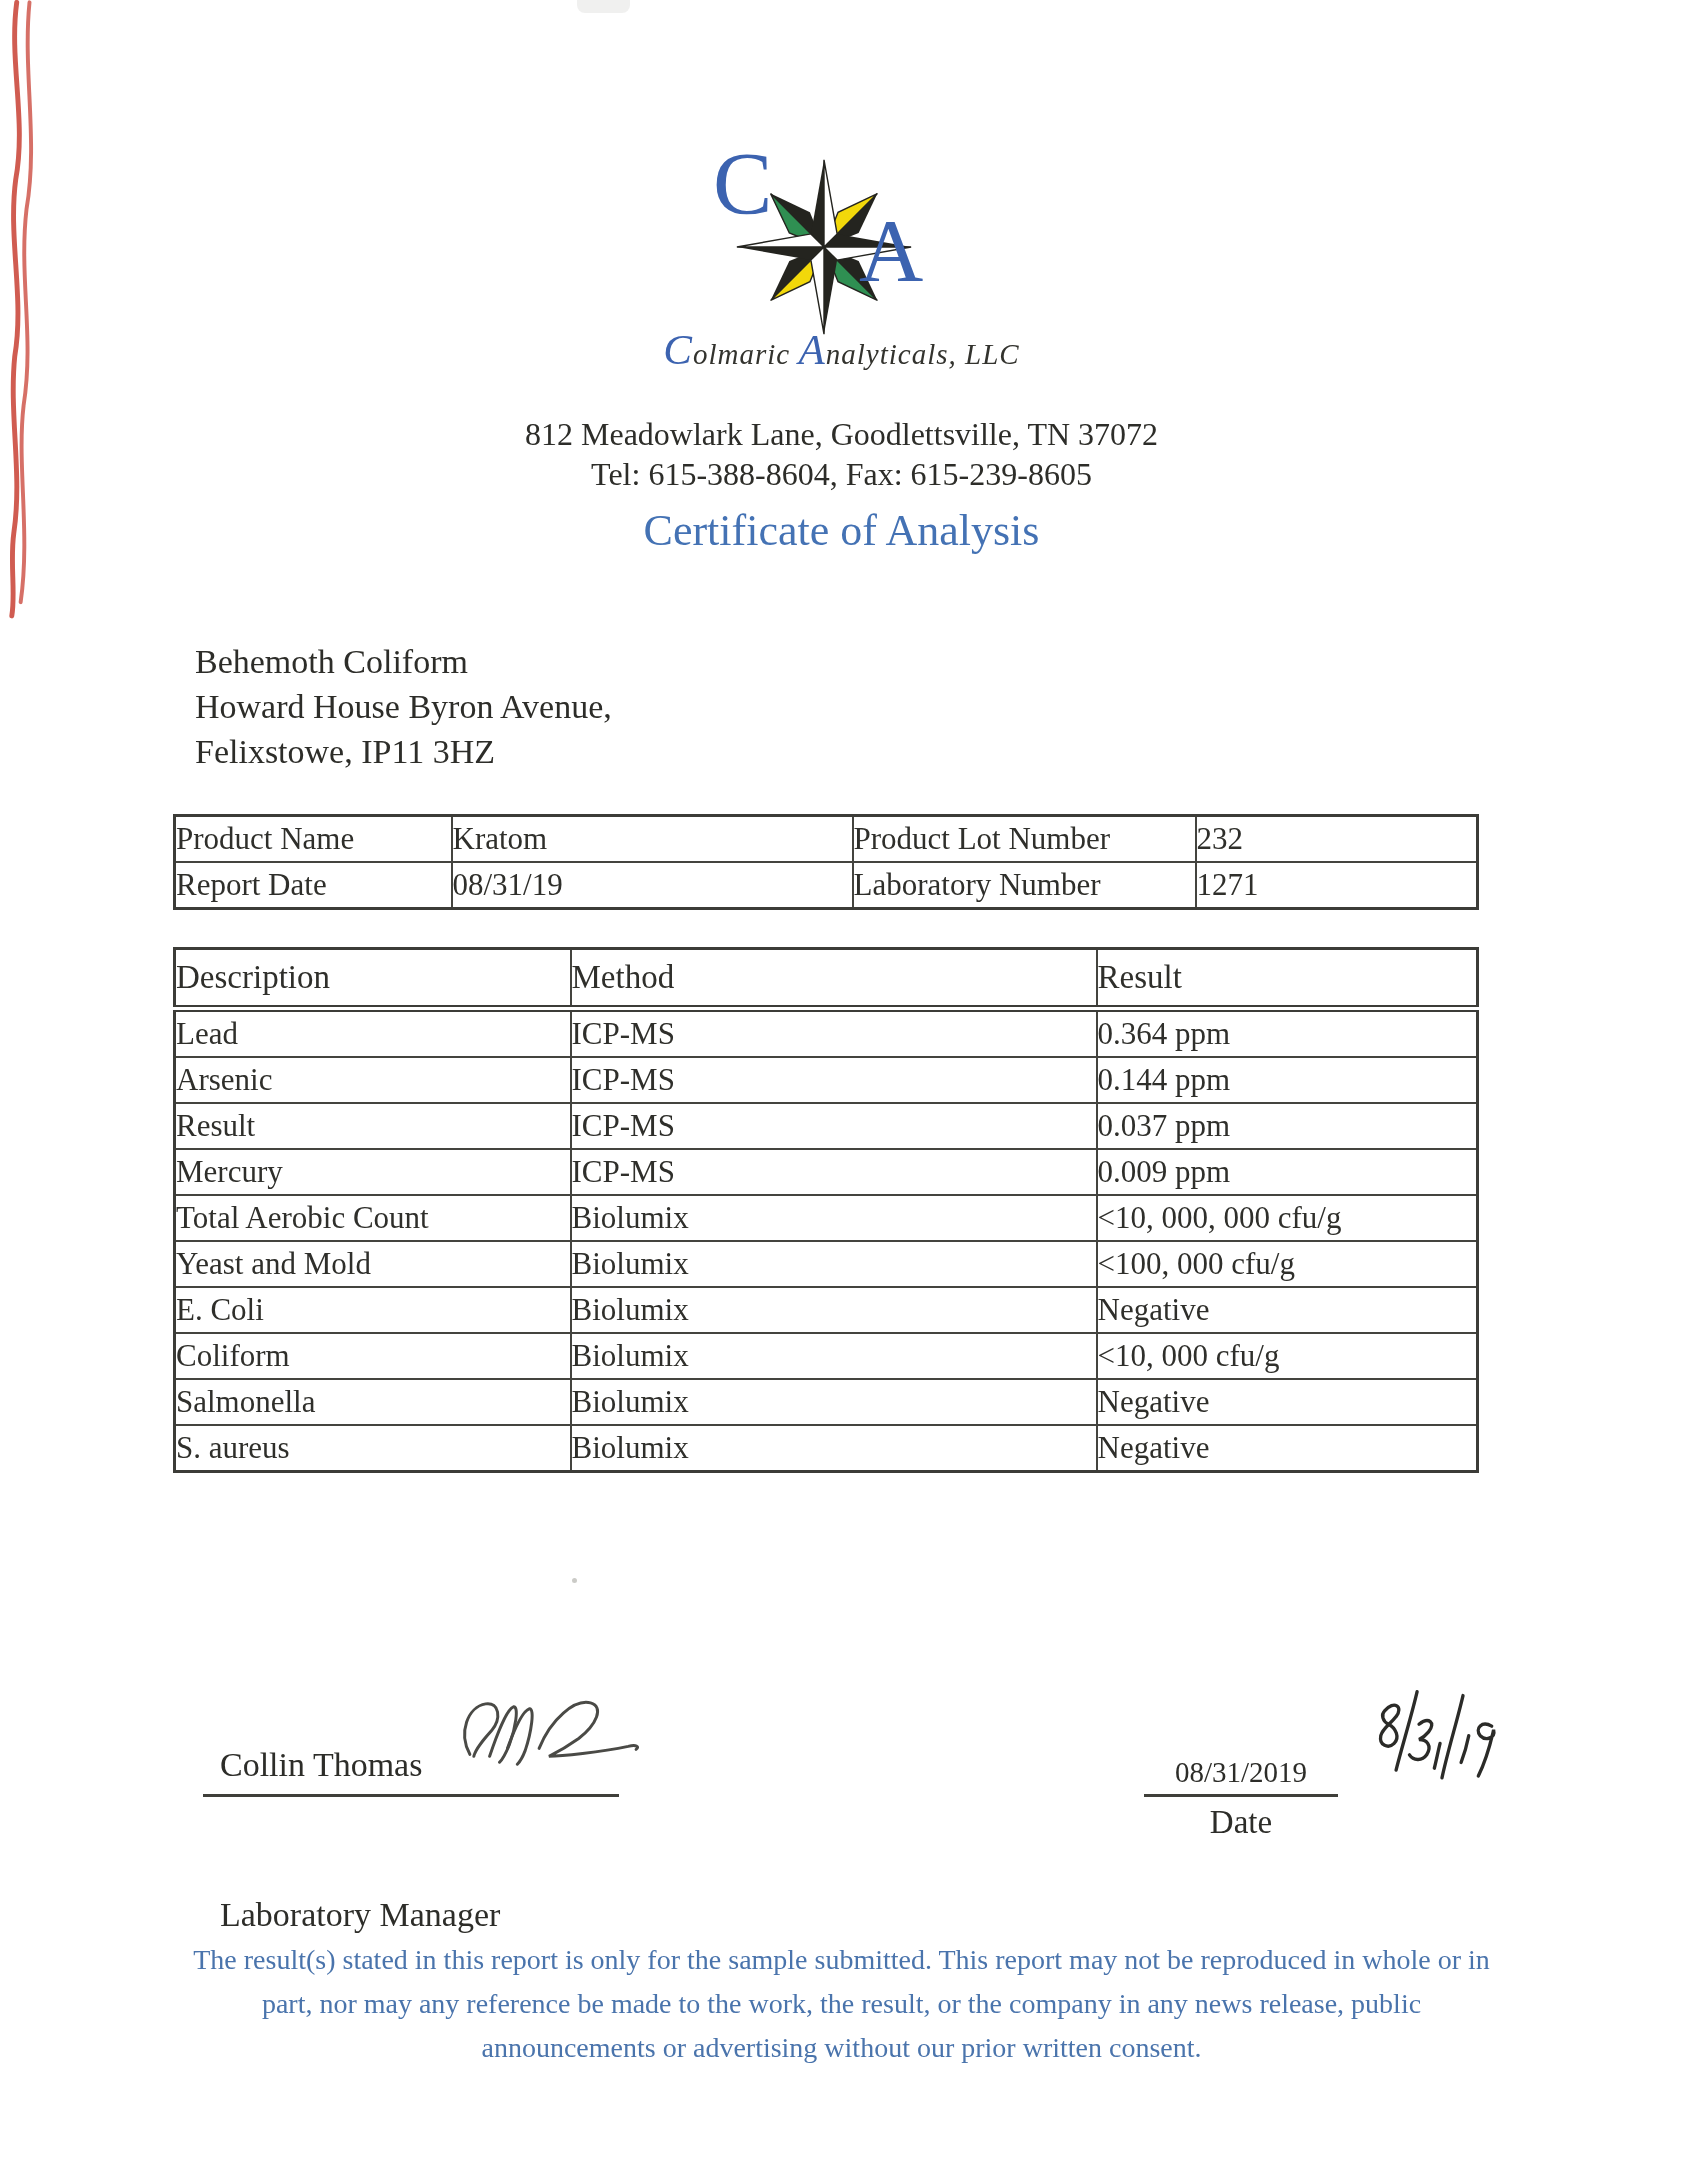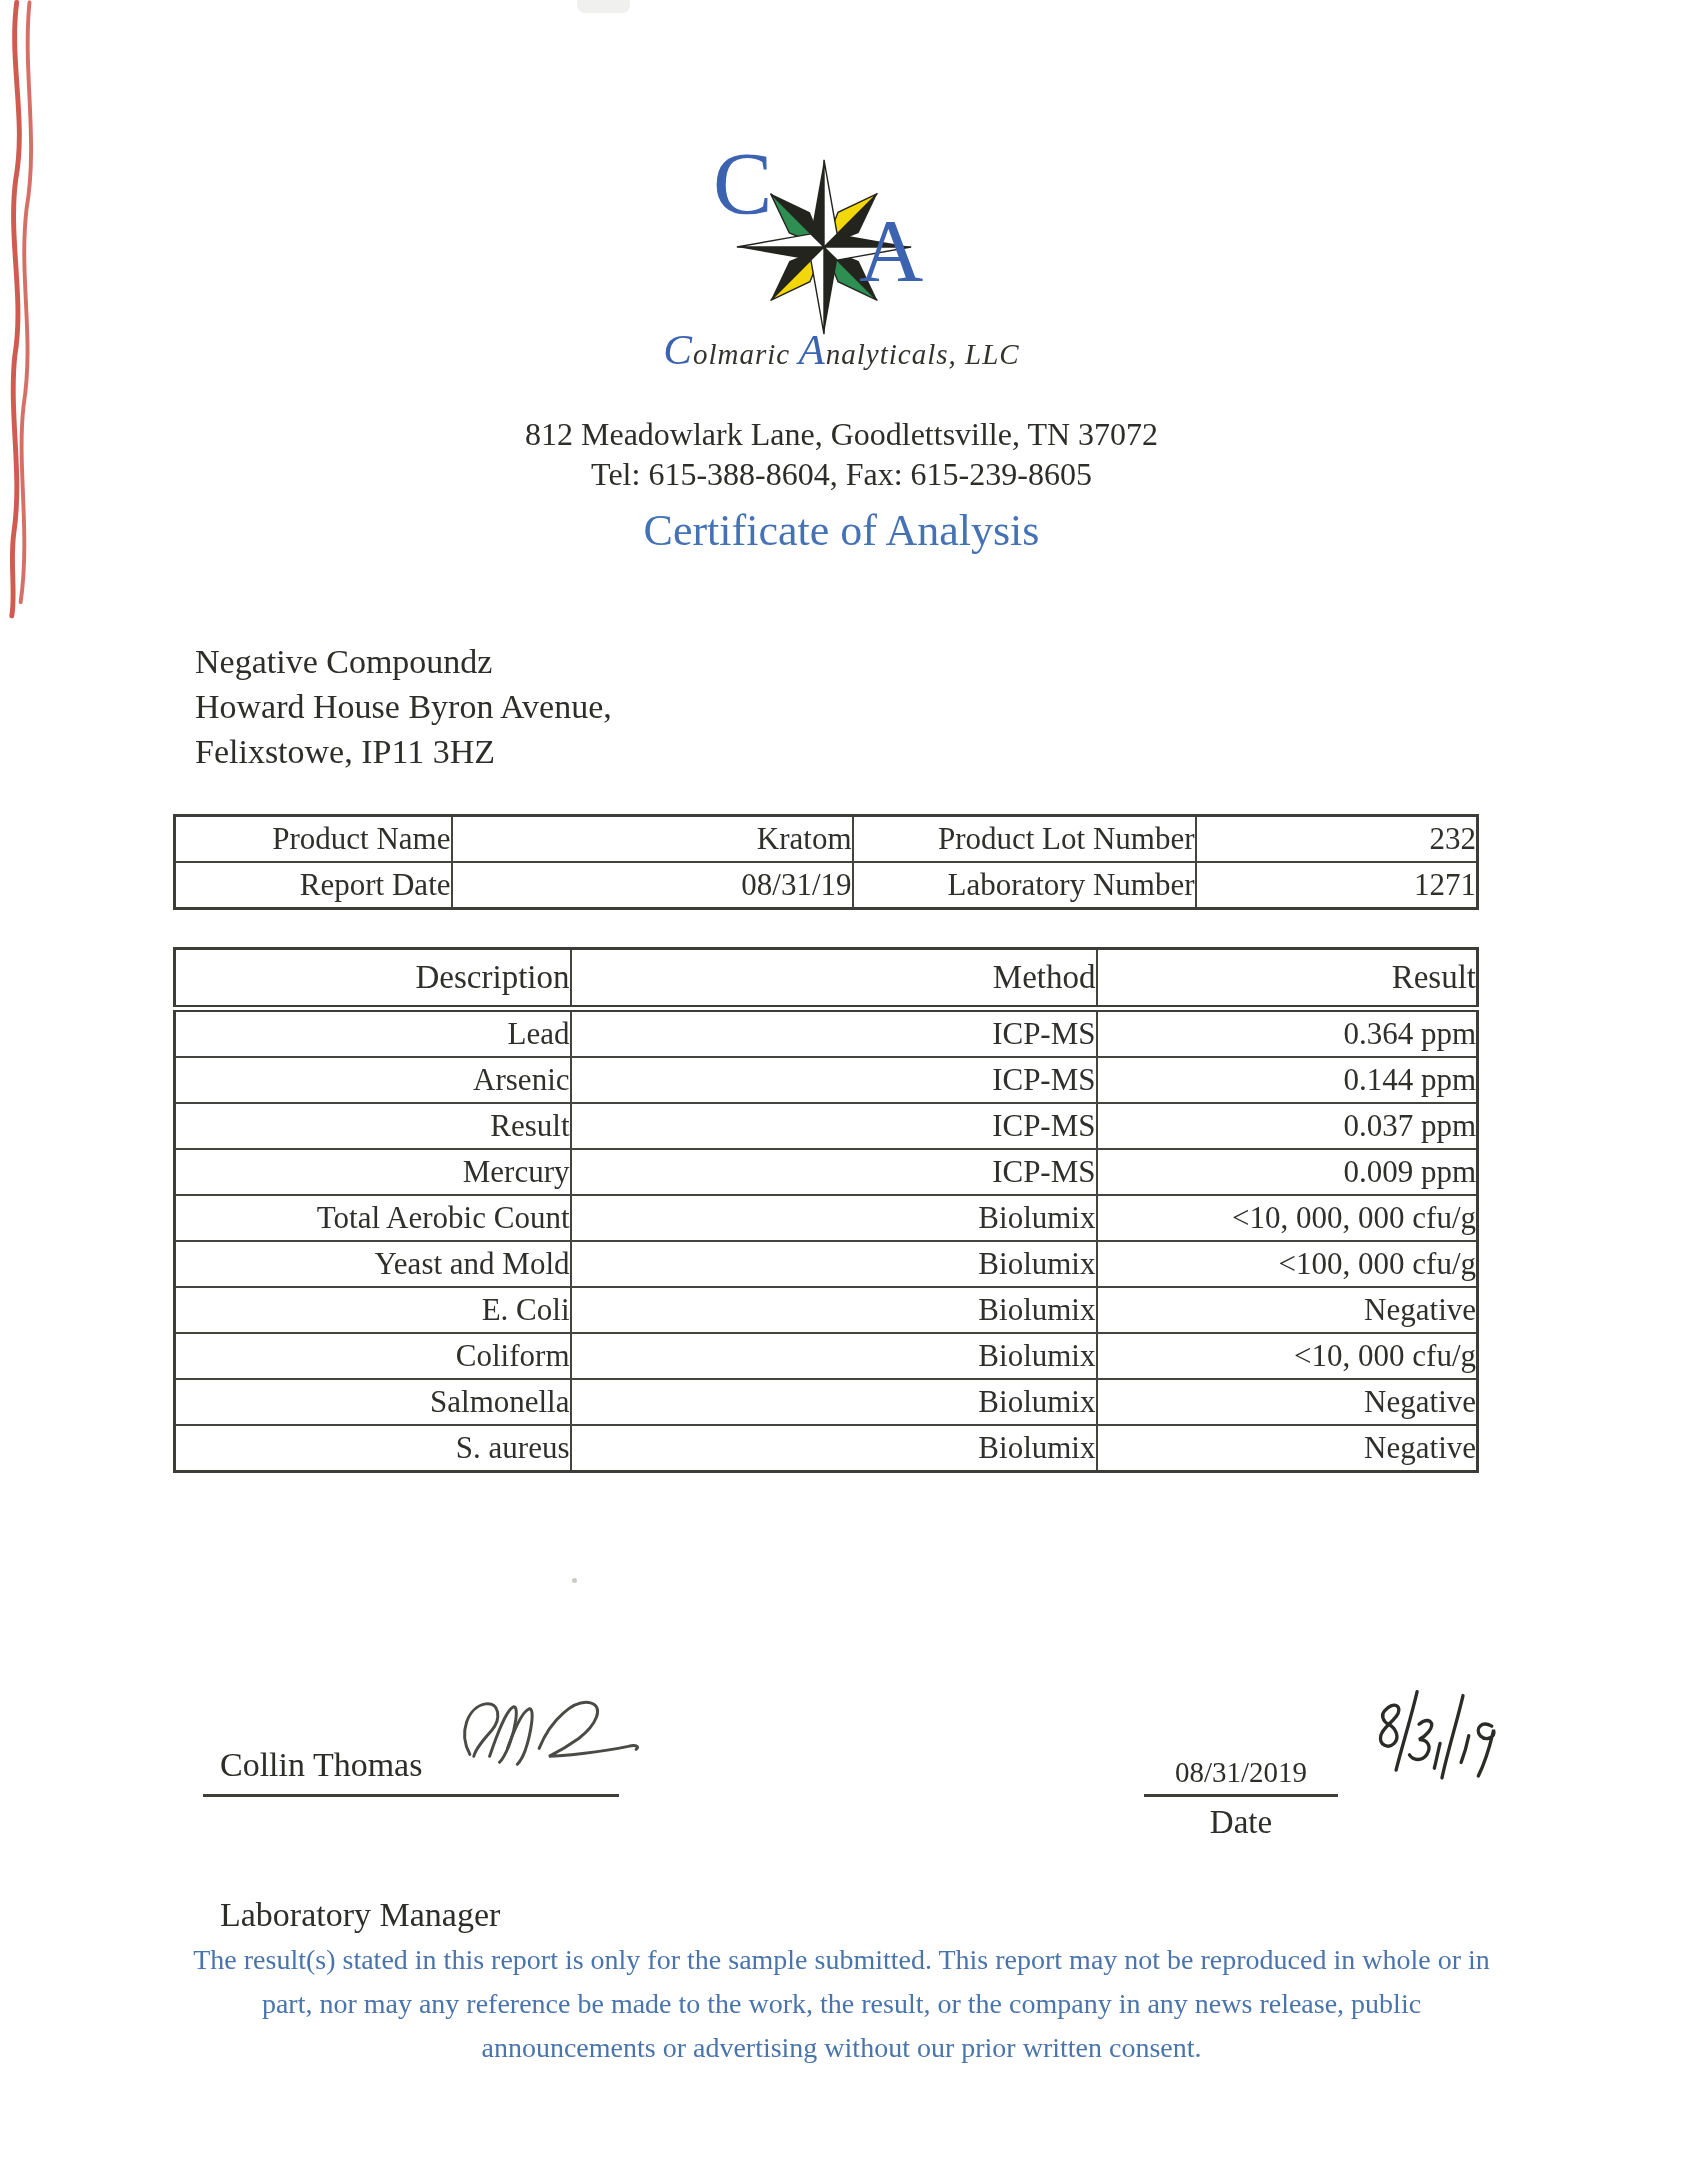--- a/index.html
+++ b/index.html
@@ -46,21 +46,21 @@
 
   
   .customer { left: 195px; top: 639px; font-size: 34px; line-height: 45px; color: #2d2d29; }
 
   
   table { border-collapse: collapse; table-layout: fixed; }
   .grid-table { position: absolute; left: 173px; width: 1303px; background: #fff; }
   .grid-table td, .grid-table th {
     border: 2px solid #44443f;
     font-size: 31px; font-weight: normal;
-    text-align: right; vertical-align: middle;
+    text-align: left; vertical-align: middle;
     padding: 0; color: #2f2f2b; overflow: hidden; white-space: nowrap;
   }
   .info-table { top: 814px; border: 3px solid #3c3c38; }
   .info-table td { height: 44px; }
   .results-table { top: 947px; border: 3px solid #3c3c38; }
   .results-table th { height: 55px; font-size: 33px; border-bottom: 7px double #3c3c38; }
   .results-table td { height: 44px; }
 
   
   .sig-name  { left: 220px; top: 1746px; font-size: 34px; }
@@ -118,21 +118,21 @@
   </div>
 
   <div class="abs addr-block">
     <div>812 Meadowlark Lane, Goodlettsville, TN 37072</div>
     <div>Tel: 615-388-8604, Fax: 615-239-8605</div>
   </div>
 
   <div class="abs doc-title">Certificate of Analysis</div>
 
   <div class="abs customer">
-    <div>Negative Compoundz</div>
+    <div>Behemoth Coliform</div>
     <div>Howard House Byron Avenue,</div>
     <div>Felixstowe, IP11 3HZ</div>
   </div>
 
   <table class="grid-table info-table">
     <colgroup>
         <col style="width:277px">
         <col style="width:401px">
         <col style="width:343px">
         <col style="width:282px">

